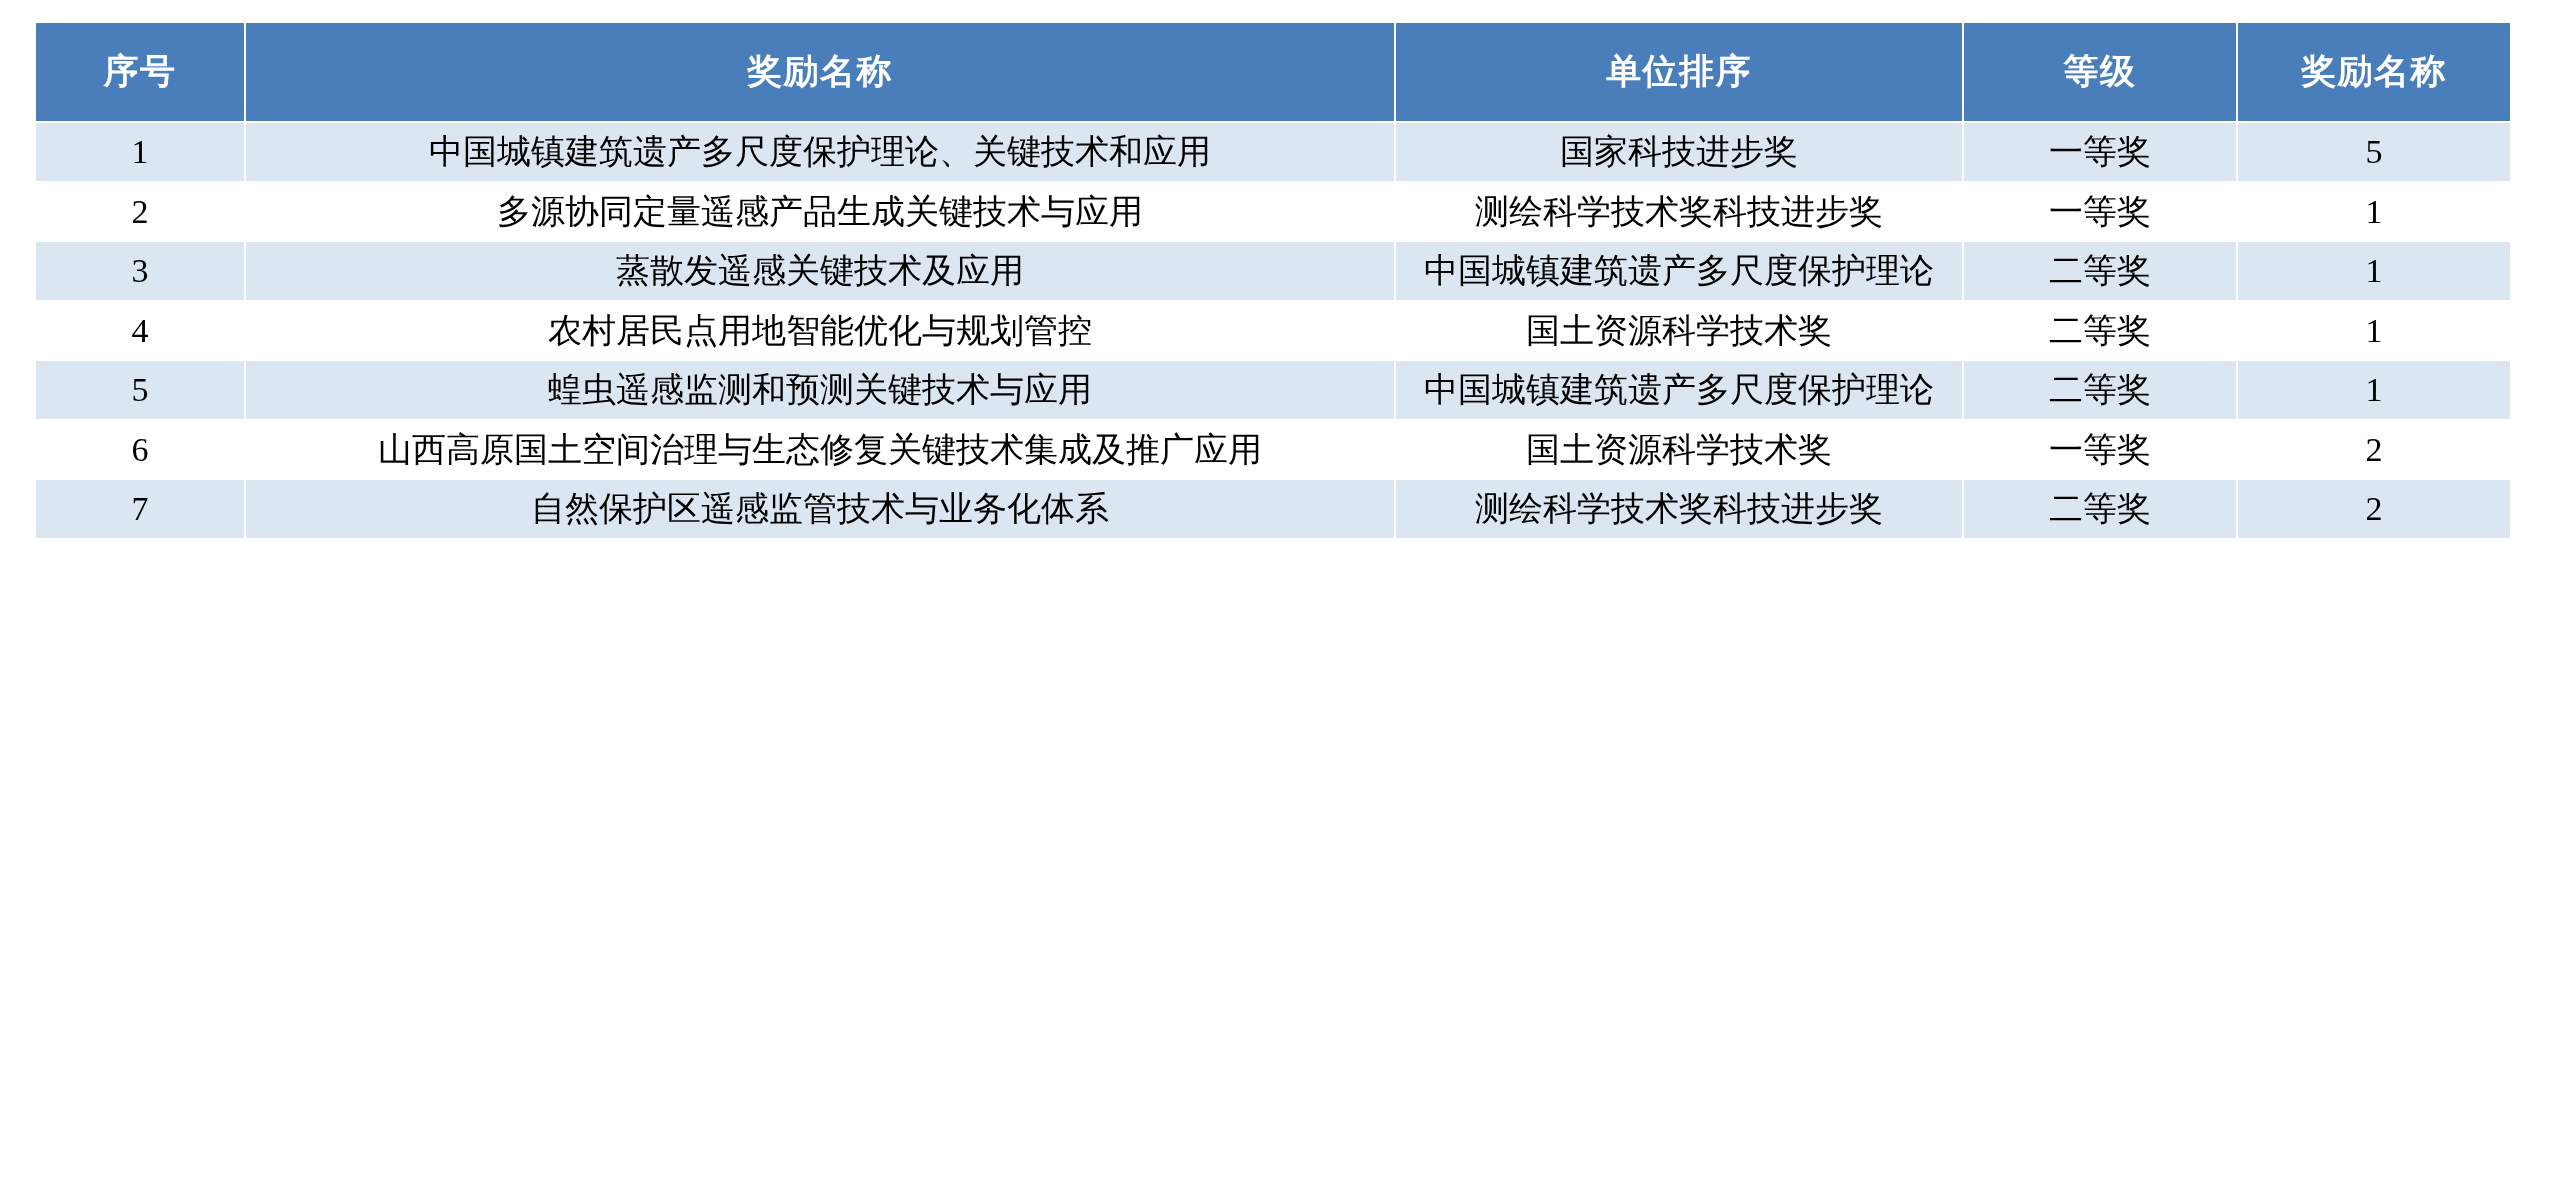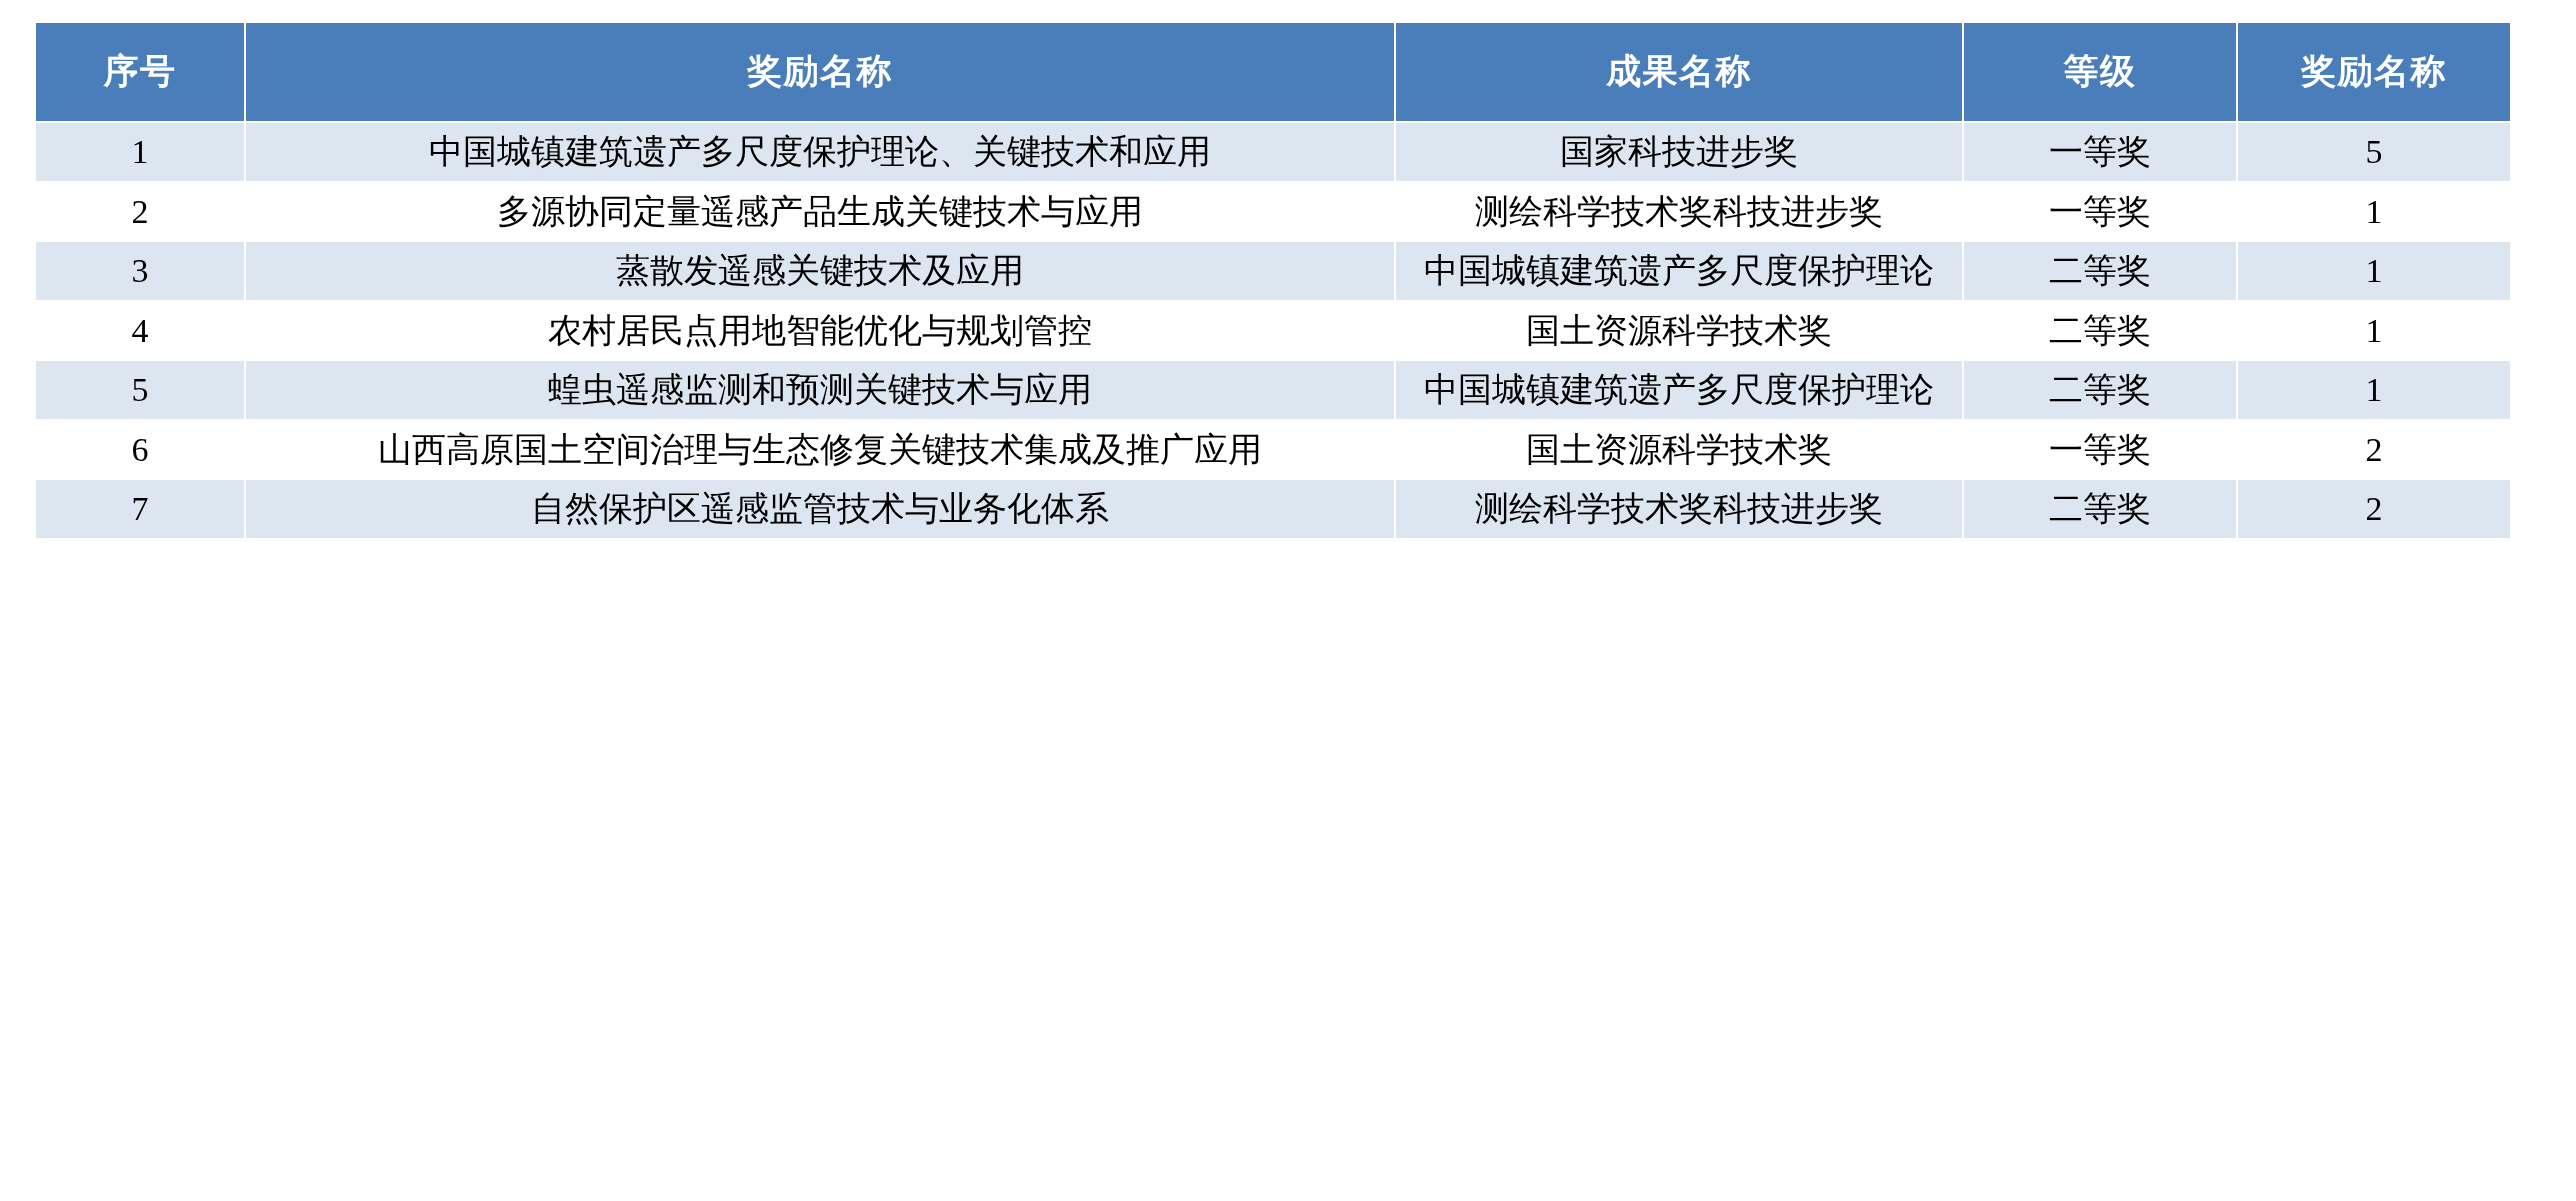--- a/index.html
+++ b/index.html
@@ -82,21 +82,21 @@
         <col class="c-idx">
         <col class="c-name">
         <col class="c-award">
         <col class="c-level">
         <col class="c-rank">
       </colgroup>
       <thead>
         <tr>
           <th>序号</th>
           <th>奖励名称</th>
-          <th>成果名称</th>
+          <th>单位排序</th>
           <th>等级</th>
           <th>奖励名称</th>
         </tr>
       </thead>
       <tbody>
         <tr>
           <td class="cell-idx">1</td>
           <td class="cell-name">中国城镇建筑遗产多尺度保护理论、关键技术和应用</td>
           <td class="cell-award">国家科技进步奖</td>
           <td class="cell-level">一等奖</td>

